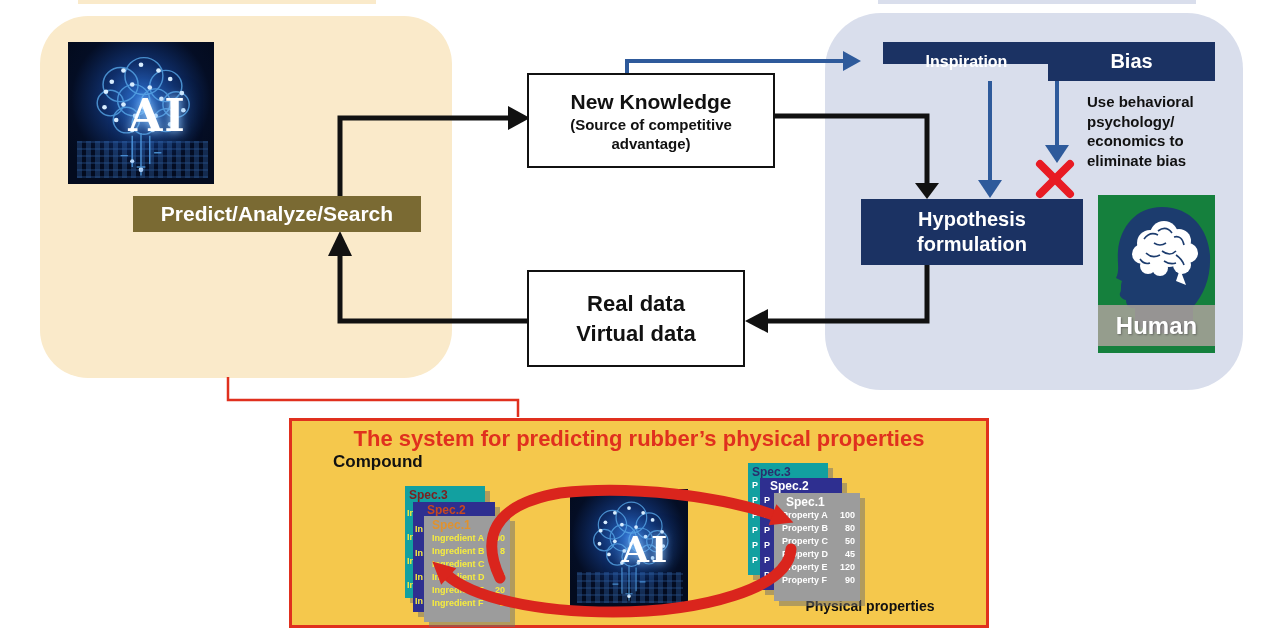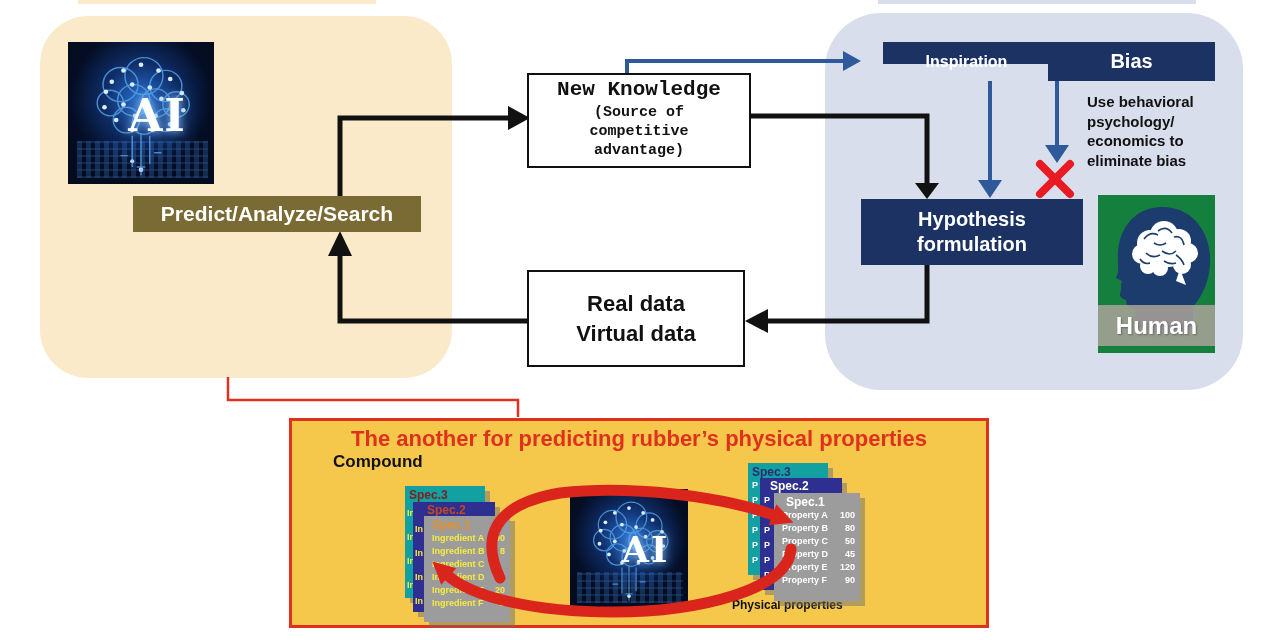--- a/index.html
+++ b/index.html
@@ -38,21 +38,21 @@
                repeating-linear-gradient(90deg, rgba(70,140,230,.45) 0 5px, transparent 5px 9px);}
   .ai-top{left:68px;top:42px;width:146px;height:142px;}
   .ai-top .ai-word{font-size:44px;}
   .ai-bottom{left:570px;top:489px;width:118px;height:119px;}
   .ai-bottom .ai-word{font-size:35px;}
 
   
   .predict-box{left:133px;top:196px;width:288px;height:36px;background:var(--olive,#7a6a33);
     color:#fff;text-align:center;line-height:36px;font-size:21px;z-index:3;}
   .wbox{background:#fff;border:2.5px solid #111;box-sizing:border-box;text-align:center;z-index:3;}
-  .nk-box{left:527px;top:73px;width:224px;height:95px;padding-top:2px;font-family:Liberation Mono, monospace;}
+  .nk-box{left:527px;top:73px;width:248px;height:95px;padding-top:14px;}
   .nk-title{font-size:21px;line-height:26px;}
   .nk-sub{font-size:15px;line-height:19px;padding:0 14px;}
   .data-box{left:527px;top:270px;width:218px;height:97px;display:flex;flex-direction:column;justify-content:center;}
   .data-box div{font-size:22px;line-height:30px;}
   .nbox{background:var(--navy,#1b3263);color:#fff;text-align:center;z-index:3;}
   .insp-box{left:861px;top:42px;width:167px;height:22px;line-height:39px;font-size:16px;margin-left:22px;}
   .bias-box{left:1048px;top:42px;width:167px;height:39px;line-height:39px;font-size:20px;}
   .hyp-box{left:861px;top:199px;width:222px;height:66px;display:flex;flex-direction:column;justify-content:center;}
   .hyp-box div{font-size:20px;line-height:25px;}
   .note{font-size:15px;line-height:19.5px;color:#111;z-index:3;white-space:nowrap;}
@@ -62,21 +62,21 @@
   
   .human{left:1098px;top:195px;width:117px;height:158px;background:#15803d;z-index:3;overflow:hidden;}
   .human svg{position:absolute;left:0;top:0;}
   .human-band{position:absolute;left:0;right:0;top:110px;height:41px;background:rgba(167,161,152,.88);
     text-align:center;color:#fff;font-size:24px;line-height:41px;
     text-shadow:1px 1px 2px rgba(70,70,70,.6);}
 
   
   .bottom-title{left:295px;top:426px;width:688px;text-align:center;color:var(--red,#e0301e);font-size:22px;z-index:3;}
   .compound-label{left:333px;top:452px;font-size:17px;z-index:3;}
-  .physical-label{left:732px;top:598px;width:220px;font-size:12px;z-index:4;}
+  .physical-label{left:760px;top:598px;width:220px;text-align:center;font-size:14px;z-index:4;}
 
   .card{box-shadow:5px 5px 0 rgba(110,110,110,.5);box-sizing:border-box;}
   .card .title{position:absolute;font-size:12px;white-space:nowrap;}
   .teal{background:var(--teal,#12a0a0);}
   .indigo{background:var(--indigo,#2e2f90);}
   .cgrey{background:var(--card-grey,#9c9c9c);}
   .teal-l{left:405px;top:486px;width:80px;height:112px;z-index:2;}
   .navy-l{left:413px;top:502px;width:82px;height:110px;z-index:3;}
   .grey-l{left:424px;top:516px;width:86px;height:106px;z-index:4;}
   .teal-r{left:748px;top:463px;width:80px;height:112px;z-index:2;}
@@ -244,21 +244,21 @@
           <path d="M64,56 q8,6 14,0"></path>
           <path d="M56,48 q6,4 12,0"></path>
         <path d="M42,64 q4,6 10,4"></path>
           <path d="M78,60 q6,4 8,10"></path>
           <path d="M66,66 q6,4 12,2"></path>
       </g>
     </svg>
     <div class="human-band">Human</div>
   </div>
 
-  <div class="abs bottom-title">The another for predicting rubber’s physical properties</div>
+  <div class="abs bottom-title">The system for predicting rubber’s physical properties</div>
   <div class="abs compound-label">Compound</div>
   <div class="abs physical-label">Physical properties</div>
 
   <div class="abs card teal teal-l">
     <span class="title t-spec3l">Spec.3</span>
     <div class="strip strip-in">
       <span>In</span>
         <span>In</span>
         <span>In</span>
         <span>In</span>

